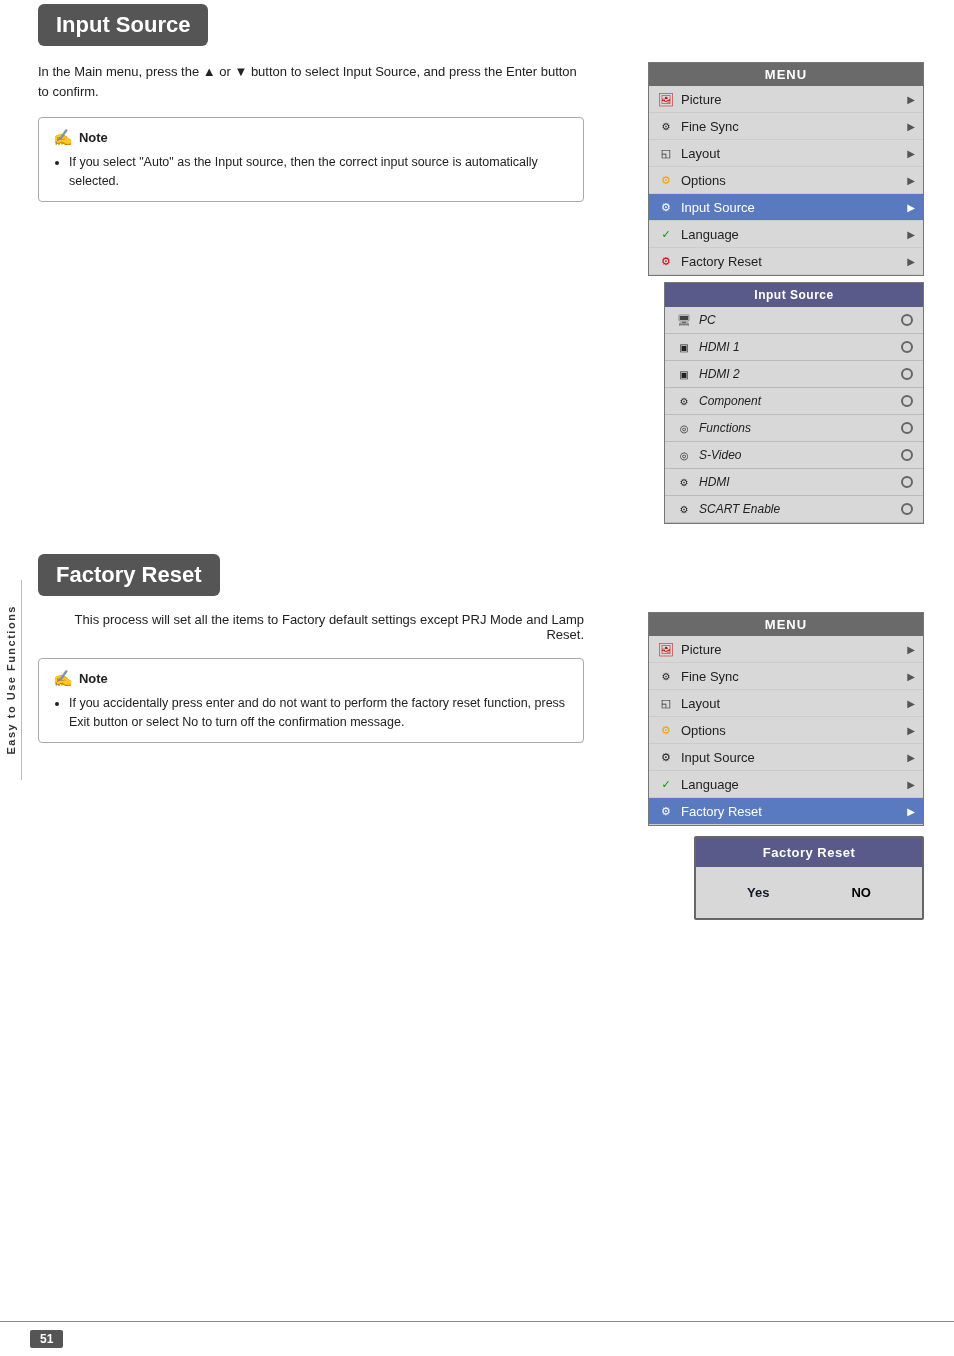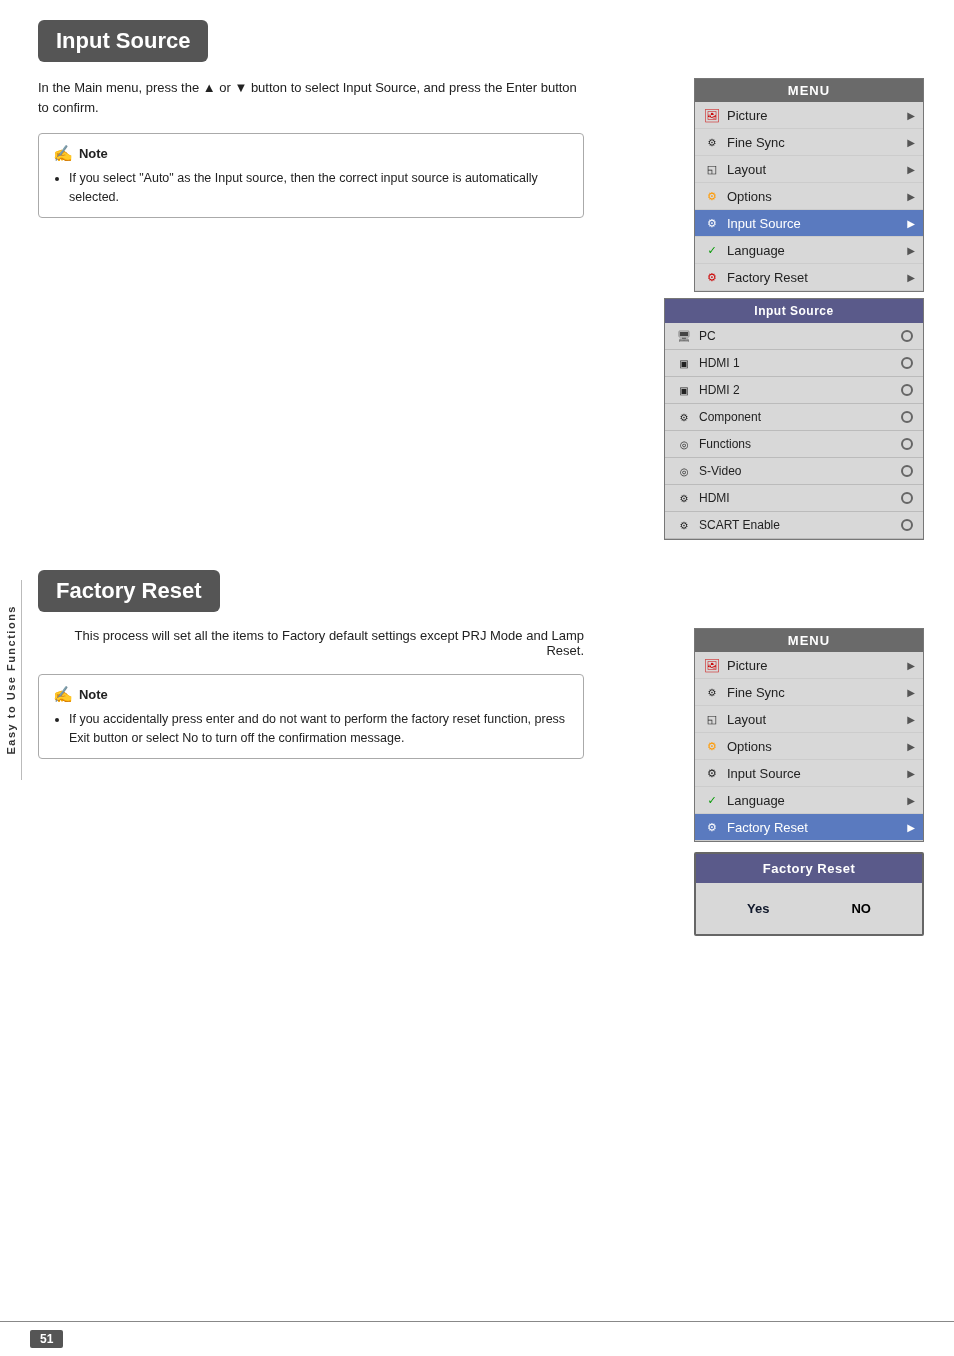--- a/index.html
+++ b/index.html
@@ -74,21 +74,21 @@
 
     .top-right {
       display: flex;
       flex-direction: column;
       align-items: flex-end;
       min-width: 320px;
     }
 
     
     .menu-panel {
-      width: 230px;
+      width: 276px;
       border: 1px solid #777;
       background: #e0e0e0;
       margin-bottom: 2px;
     }
 
     .menu-panel .menu-header {
       background: #6a6a6a;
       color: #fff;
       text-align: center;
       font-size: 13px;
@@ -169,20 +169,21 @@
       height: 18px;
       margin-right: 6px;
       font-size: 10px;
       display: flex;
       align-items: center;
       justify-content: center;
     }
 
     .input-source-item-label {
       flex: 1;
+      font-style: italic;
     }
 
     .radio-indicator {
       width: 12px;
       height: 12px;
       border-radius: 50%;
       border: 2px solid #666;
       display: inline-block;
     }
 
@@ -266,21 +267,21 @@
   </style>
 </head>
 <body>
 
 <div style="position: relative; width: 954px; min-height: 1356px; background: #fff;">
 
   <div style="position: absolute; left: 0; top: 580px; width: 22px; height: 200px; border-right: 1px solid #bbb; display: flex; align-items: center; justify-content: center;">
     <span style="writing-mode: vertical-rl; transform: rotate(180deg); font-size: 11px; font-weight: bold; color: #333; letter-spacing: 1.5px; white-space: nowrap;">Easy to Use Functions</span>
   </div>
 
-  <div class="main-content" style="padding: 20px 30px 60px 10px;">
+  <div class="main-content" style="padding: 4px 30px 60px 10px;">
 
     <div style="margin-bottom: 10px;">
       <div>
         <span class="section-title-box">Input Source</span>
       </div>
 
       <div class="top-section">
 
         <div class="top-left">
           <p>In the Main menu, press the ▲ or ▼ button to select Input Source, and press the Enter button to confirm.</p>

